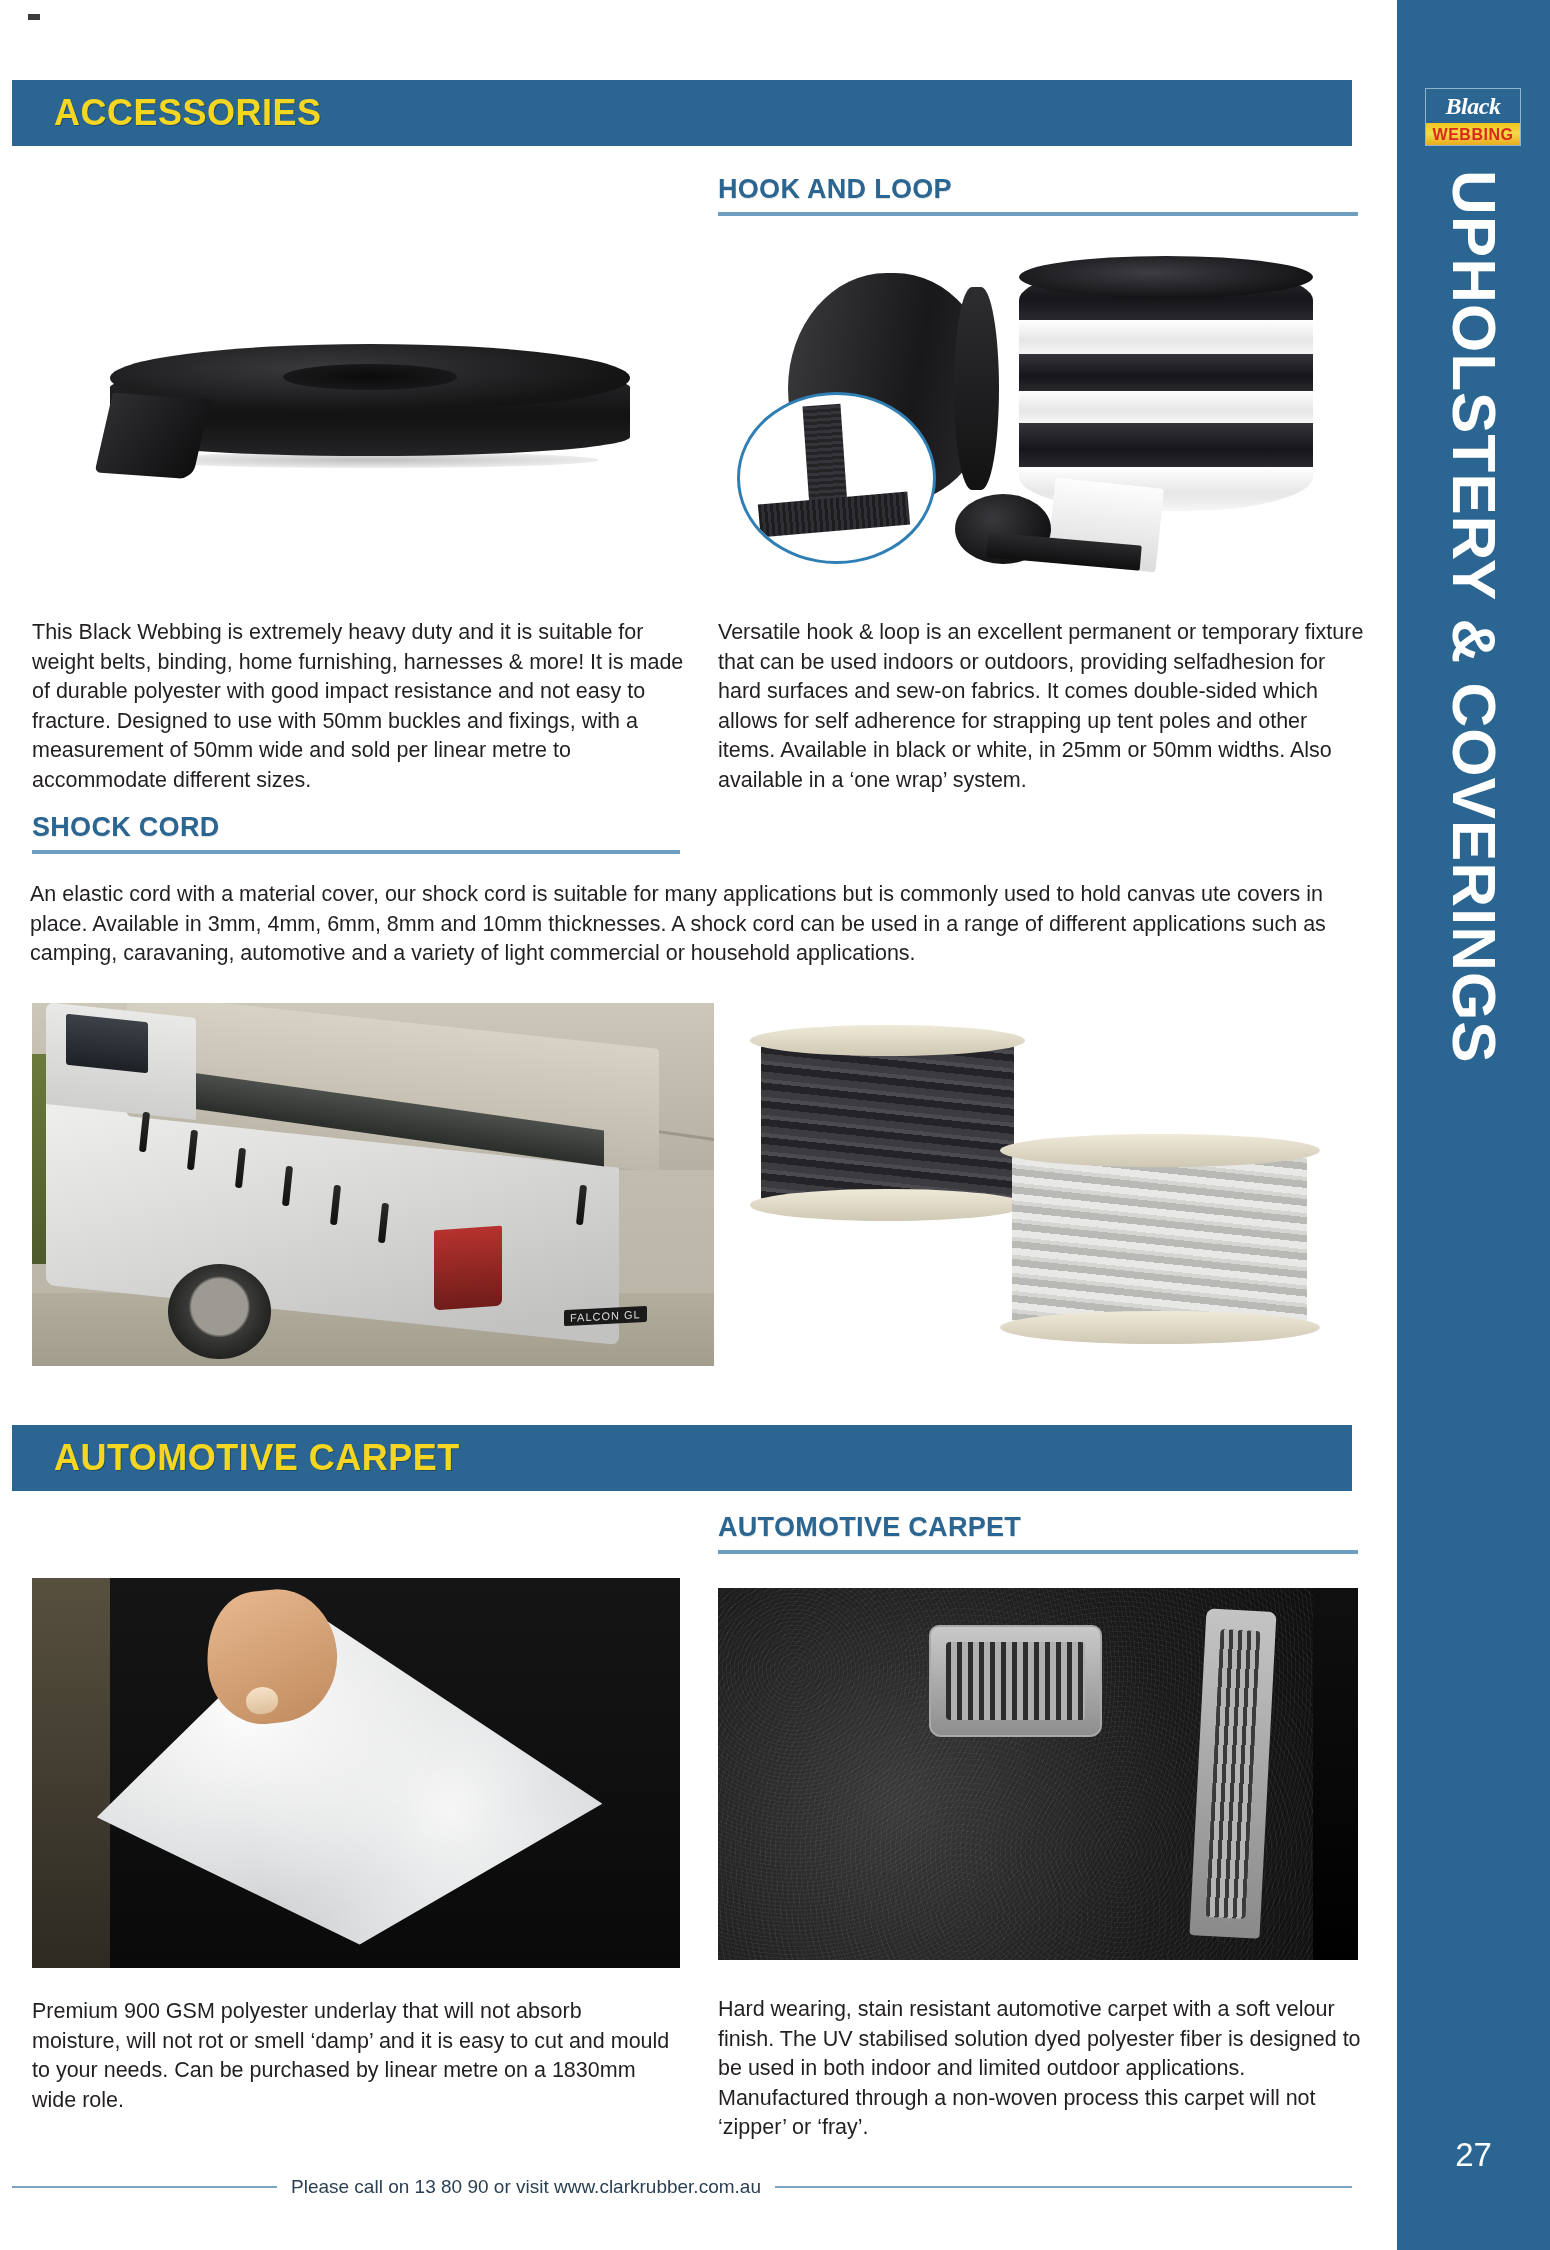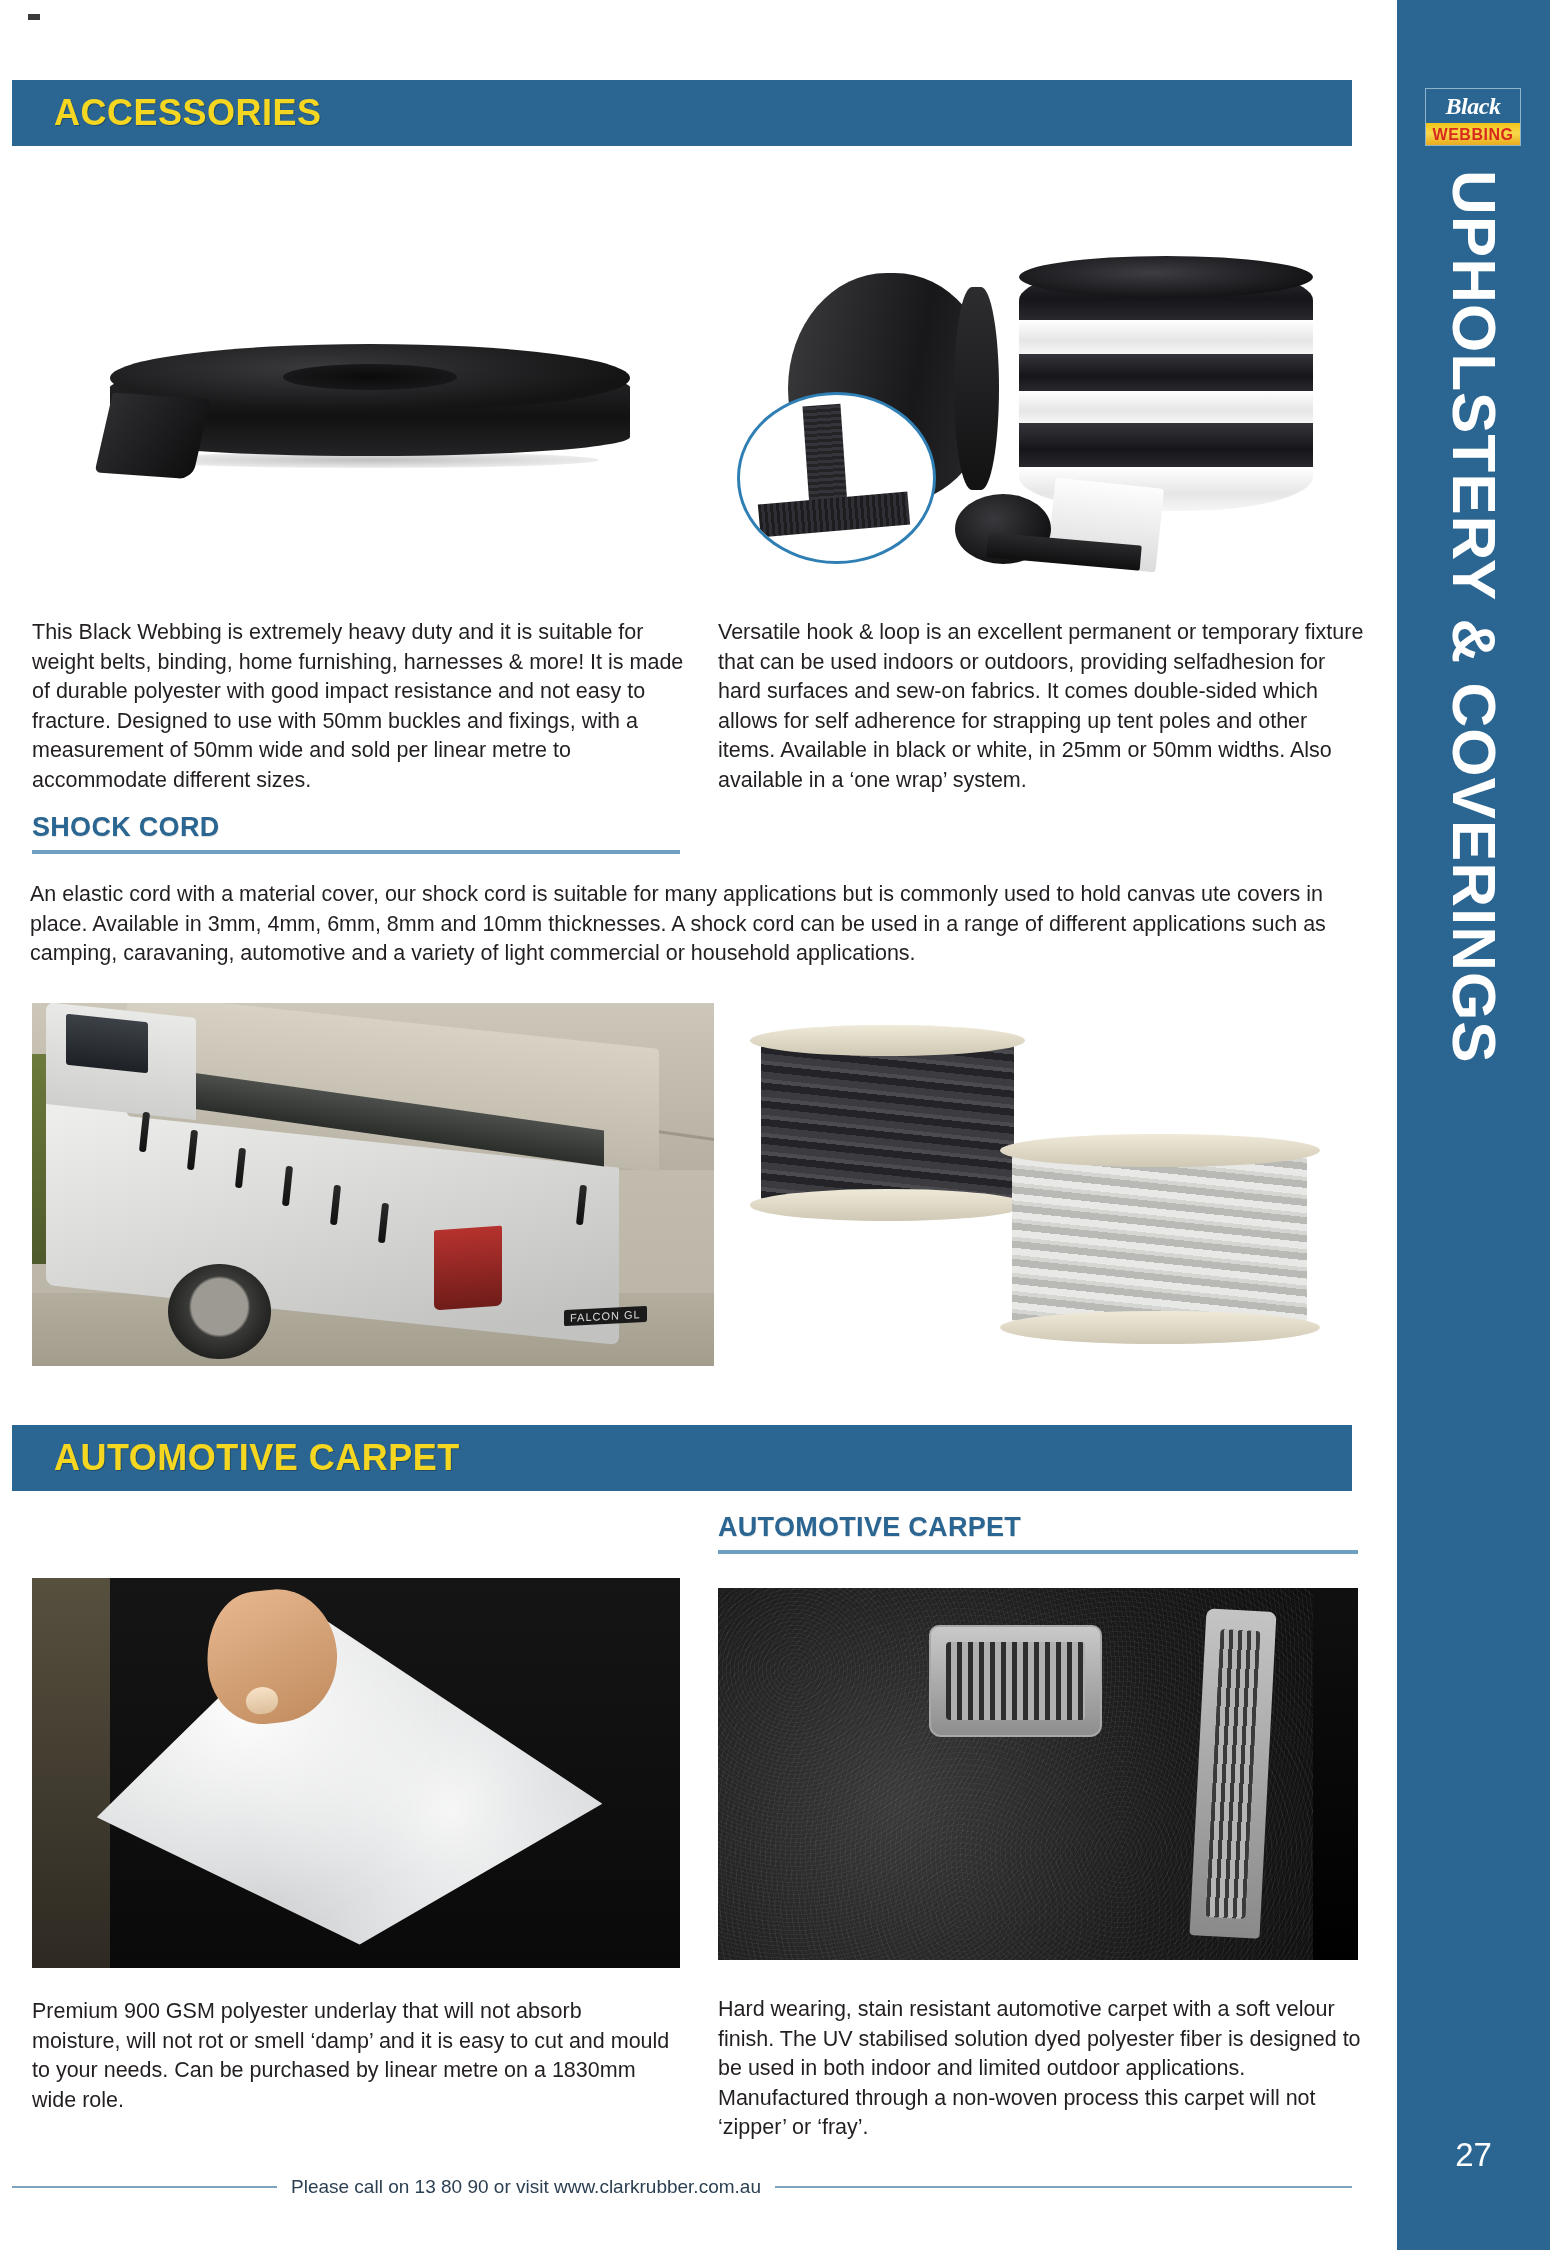--- a/index.html
+++ b/index.html
@@ -490,20 +490,21 @@
     <div class="photo webbing-roll" style="left:60px; top:320px; width:620px; height:200px;">
       <div class="wr-shadow"></div>
       <div class="wr-body"></div>
       <div class="wr-top"></div>
       <div class="wr-inner"></div>
       <div class="wr-tail"></div>
     </div>
 
     <div class="body-text" style="left:32px; top:618px; width:660px;">This Black Webbing is extremely heavy duty and it is suitable for weight belts, binding, home furnishing, harnesses &amp; more! It is made of durable polyester with good impact resistance and not easy to fracture. Designed to use with 50mm buckles and fixings, with a measurement of 50mm wide and sold per linear metre to accommodate different sizes.</div>
 
+    <div class="sub-head" style="left:718px; top:174px; width:640px;">HOOK AND LOOP</div>
 
     <div class="photo" style="left:718px; top:238px; width:640px; height:350px;">
       <div class="hl-roll-left"></div>
       <div class="hl-stack">
         <div class="hl-band black" style="height:22%;"></div>
         <div class="hl-band white" style="height:14%;"></div>
         <div class="hl-band black" style="height:15%;"></div>
         <div class="hl-band white" style="height:13%;"></div>
         <div class="hl-band black" style="height:18%;"></div>
         <div class="hl-band white" style="height:18%;"></div>

